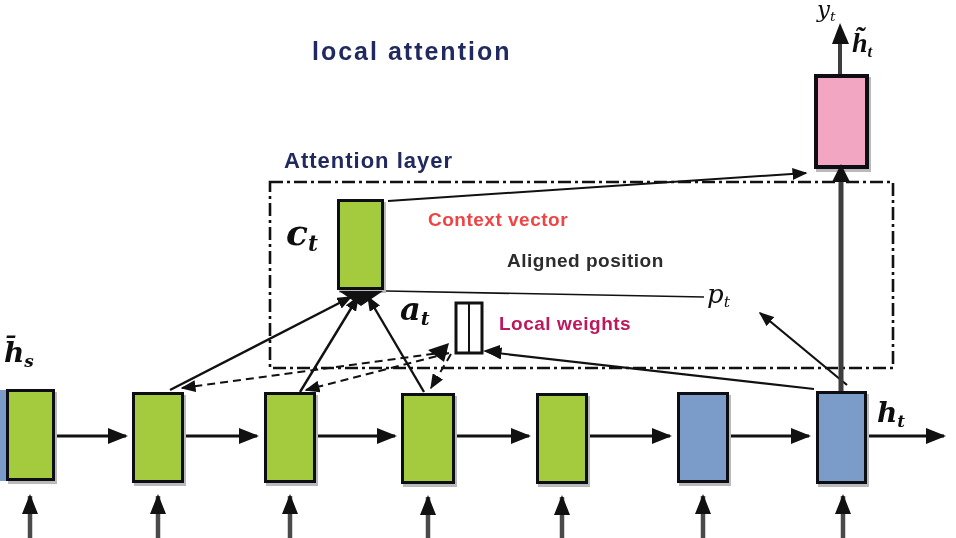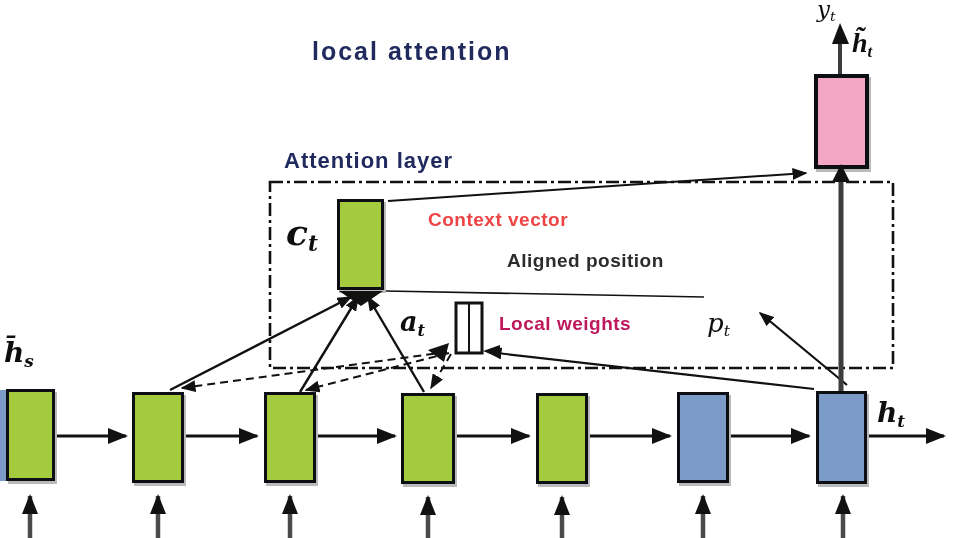--- a/index.html
+++ b/index.html
@@ -109,25 +109,25 @@
   <div class="lbl overlay-label" style="left: 392px; top: 209px; font-size: 19px; letter-spacing: 0.5px; color: #ef4444; margin-left: 36px;">Context vector</div>
 
   <div class="lbl overlay-label" style="left: 507px; top: 250px; font-size: 19px; letter-spacing: 0.5px; color: rgb(44, 44, 44);">Aligned position</div>
 
   <div class="lbl overlay-label" style="left: 499px; top: 313px; font-size: 19px; letter-spacing: 0.5px; color: #be185d;">Local weights</div>
 
   <div class="math bold overlay-label" style="left:286px;top:211px;font-size:36px;">
     <span>c</span><span class="sub">t</span>
   </div>
 
-  <div class="math bold overlay-label" style="left:400px;top:306px;font-size:27px;">
+  <div class="math bold overlay-label" style="left:400px;top:290px;font-size:32px;">
     <span>a</span><span class="sub">t</span>
   </div>
 
-  <div class="math overlay-label" style="left:707px;top:279px;font-size:26px;margin-top:29px;">
+  <div class="math overlay-label" style="left:707px;top:279px;font-size:26px;">
     <span>p</span><span class="sub">t</span>
   </div>
 
   <div class="math overlay-label" style="left:817px;top:-4px;font-size:23px;">
     <span>y</span><span class="sub">t</span>
   </div>
 
   <div class="math bold overlay-label" style="left:852px;top:27px;font-size:28px;font-family:Liberation Serif, serif;">
     <span>h̃</span><span class="sub">t</span>
   </div>

